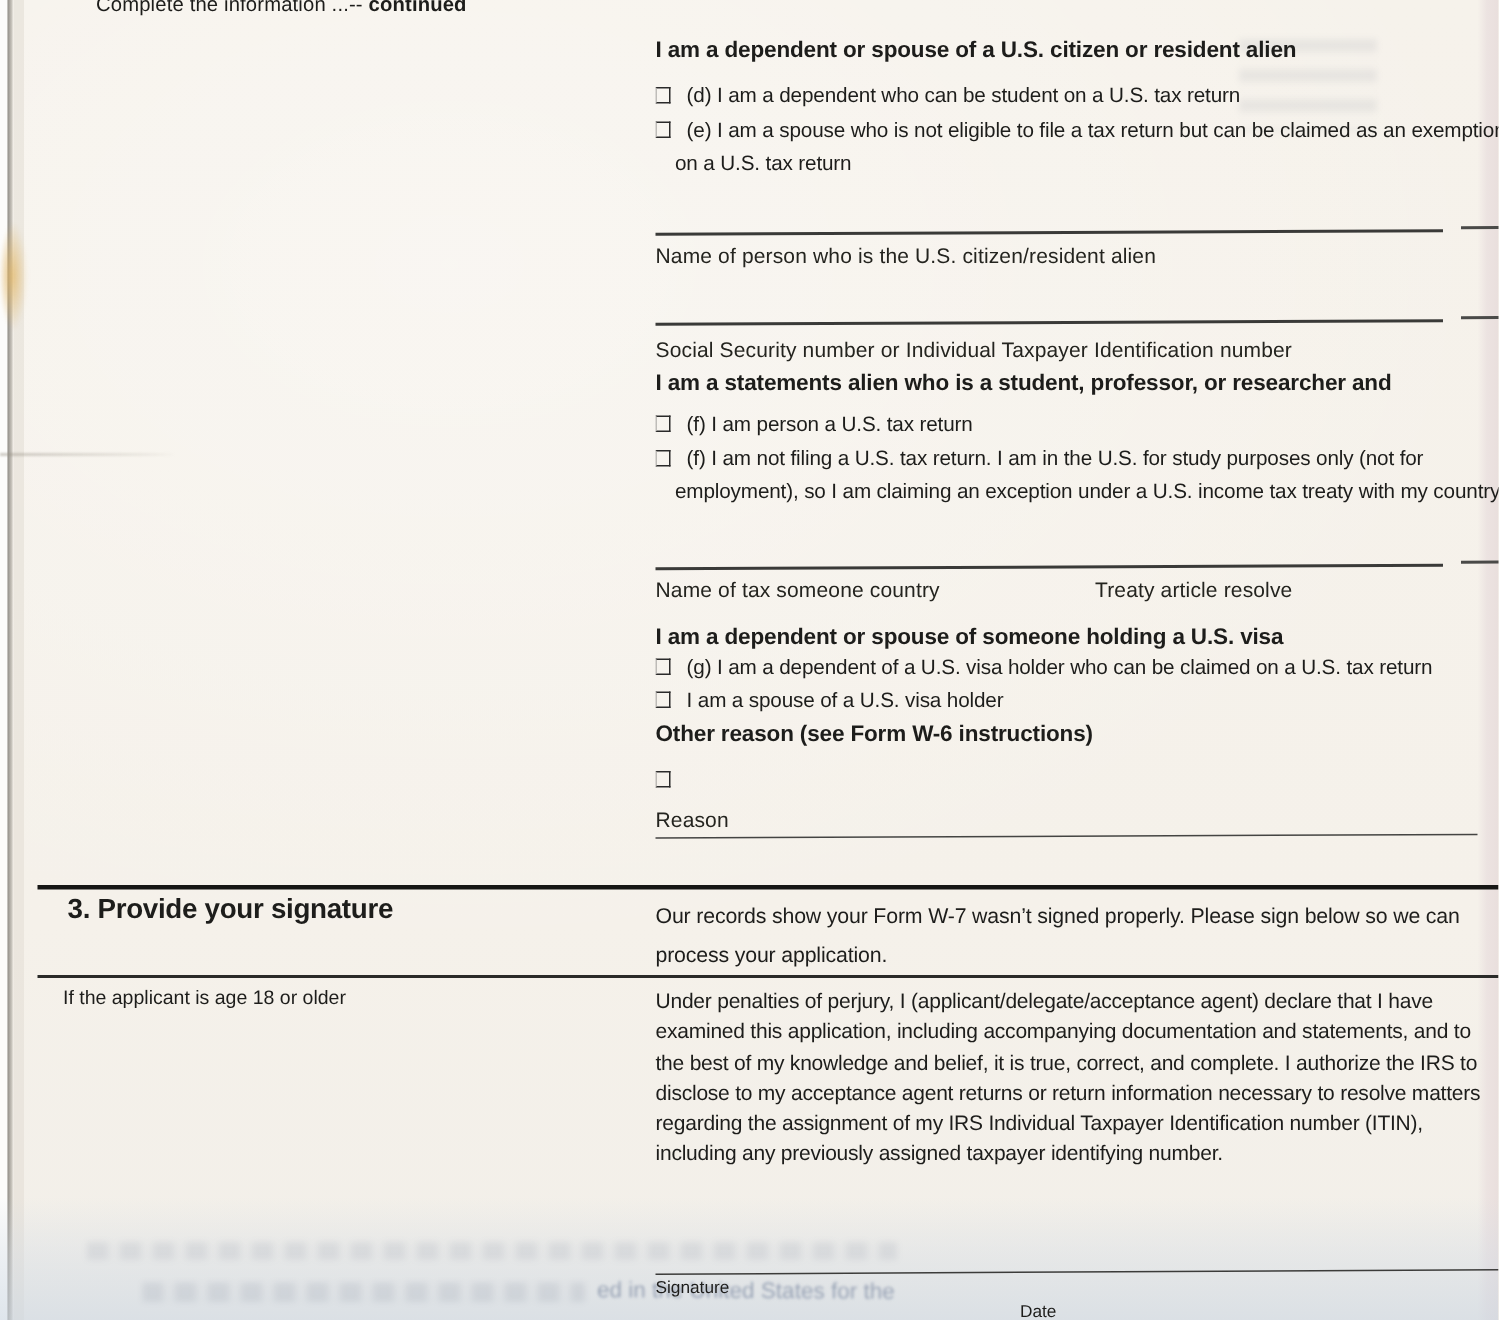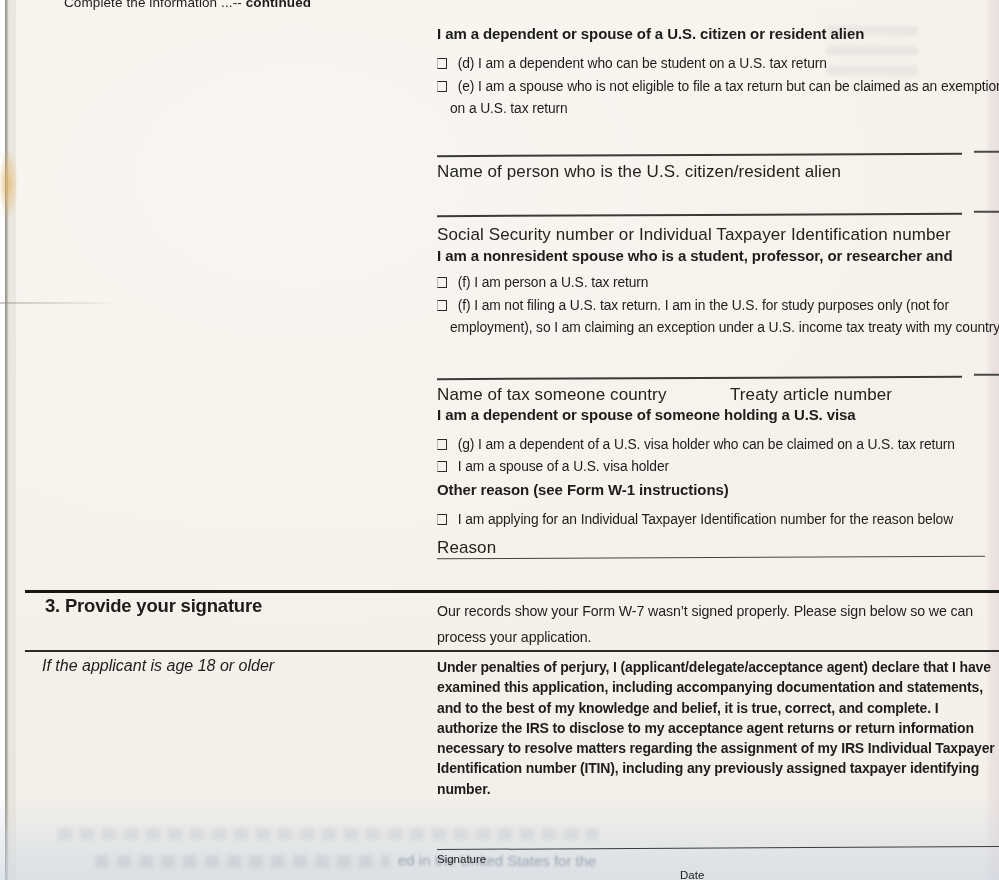--- a/index.html
+++ b/index.html
@@ -37,29 +37,29 @@
     font-size:15px;transform:rotate(0.3deg);white-space:nowrap;}
   
   .hdr-note{position:absolute;left:64px;top:-5px;font-size:13.5px;white-space:nowrap;letter-spacing:0.1px;}
   .hdr-note b{font-weight:700;}
   .rcol{position:absolute;left:437px;top:0;width:562px;}
   .rcol > div{position:absolute;left:0;}
   .rhead{font-size:15px;font-weight:700;letter-spacing:-0.1px;width:560px;}
   .opt{font-size:13.8px;width:560px;line-height:21.5px;padding-left:13px;text-indent:-13px;letter-spacing:-0.1px;}
   .cbx{display:inline-block;width:8px;height:9px;margin-right:7px;transform:translateY(1px);
     border:1.6px solid #2a2a2a;border-left-color:rgba(42,42,42,0.28);}
-  .flabel{font-size:17px;color:#24241f;letter-spacing:0.1px;}
+  .flabel{font-size:14px;color:#24241f;letter-spacing:0.1px;}
   .rule{height:2px;background:#3a3a38;transform:rotate(-0.25deg);}
   .rule .stub{position:absolute;left:537px;top:-2px;width:26px;height:1.6px;background:#4a4a48;}
   .rule-thin{height:1.4px;background:#444442;transform:rotate(-0.25deg);}
   .hrule{position:absolute;background:#161614;}
   .s3title{position:absolute;left:45px;top:595px;font-size:18.5px;font-weight:700;letter-spacing:-0.2px;}
-  .cond{position:absolute;left:42px;top:657px;font-size:16px;font-style:italic;}
+  .cond{position:absolute;left:42px;top:657px;font-size:13px;}
   .intro{font-size:14.2px;line-height:26px;width:545px;letter-spacing:-0.1px;}
-  .decl{font-size:14px;line-height:20.3px;width:560px;letter-spacing:-0.15px;font-weight:bold;}
+  .decl{font-size:14px;line-height:20.3px;width:560px;letter-spacing:-0.15px;}
   .sig-rule{position:absolute;left:437px;top:849px;width:562px;height:1.2px;background:#3c3c3a;transform:rotate(-0.3deg);transform-origin:left center;}
   .sig-labels{position:absolute;left:437px;top:853px;width:562px;font-size:11.5px;}
   .sig-labels .date{position:absolute;left:243px;top:16px;}
 </style>
 </head>
 <body>
 
 <div class="paper"></div>
 <div class="edge-left-white"></div>
 <div class="edge-left-line"></div>
@@ -97,60 +97,59 @@
   <div class="rule" style="top:154px;width:525px">
       <span class="stub"></span>
     </div>
   <div class="flabel" style="top:162px">Name of person who is the U.S. citizen/resident alien</div>
 
   <div class="rule" style="top:214px;width:525px">
       <span class="stub"></span>
     </div>
   <div class="flabel" style="top:225px">Social Security number or Individual Taxpayer Identification number</div>
 
-  <div class="rhead" style="top:247px">I am a nonresident spouse who is a student, professor, or researcher and</div>
+  <div class="rhead" style="top:247px">I am a statements alien who is a student, professor, or researcher and</div>
 
   <div class="opt" style="top:272px">
     <span class="cbx"></span>
     <span>(f)</span>
     <span>I am person a U.S. tax return</span>
   </div>
 
   <div class="opt" style="top:295px">
     <span class="cbx"></span>
     <span>(f)</span>
     <span>I am not filing a U.S. tax return.  I am in the U.S. for study purposes only (not for employment), so I am claiming an exception under a U.S. income tax treaty with my country</span>
   </div>
 
   <div class="rule" style="top:377px;width:525px">
       <span class="stub"></span>
     </div>
   <div class="flabel" style="top:385px;width:560px">
     <span>Name of tax someone country</span>
-    <span style="position:absolute;left:293px;top:0">Treaty article number</span>
+    <span style="position:absolute;left:293px;top:0">Treaty article resolve</span>
   </div>
 
-  <div class="rhead" style="top:406px">I am a dependent or spouse of someone holding a U.S. visa</div>
+  <div class="rhead" style="top:416px">I am a dependent or spouse of someone holding a U.S. visa</div>
 
   <div class="opt" style="top:434px">
     <span class="cbx"></span>
     <span>(g)</span>
     <span>I am a dependent of a U.S. visa holder who can be claimed on a U.S. tax return</span>
   </div>
 
   <div class="opt" style="top:456px">
     <span class="cbx"></span>
     <span>I am a spouse of a U.S. visa holder</span>
   </div>
 
-  <div class="rhead" style="top:481px">Other reason (see Form W-1 instructions)</div>
+  <div class="rhead" style="top:481px">Other reason (see Form W-6 instructions)</div>
 
   <div class="opt" style="top:509px">
     <span class="cbx"></span>
-    <span>I am applying for an Individual Taxpayer Identification number for the reason below</span>
   </div>
 
   <div class="rule-thin" style="top:557px;width:548px"></div>
   <div class="flabel" style="top:538px">Reason</div>
 
   <div class="intro" style="top:598px">Our records show your Form W-7 wasn’t signed properly.  Please sign below so we can process your application.</div>
 
   <div class="decl" style="top:657px">Under penalties of perjury, I (applicant/delegate/acceptance agent) declare that I have examined this application, including accompanying documentation and statements, and to the best of my knowledge and belief, it is true, correct, and complete.  I authorize the IRS to disclose to my acceptance agent returns or return information necessary to resolve matters regarding the assignment of my IRS Individual Taxpayer Identification number (ITIN), including any previously assigned taxpayer identifying number.</div>
 </div>
 

